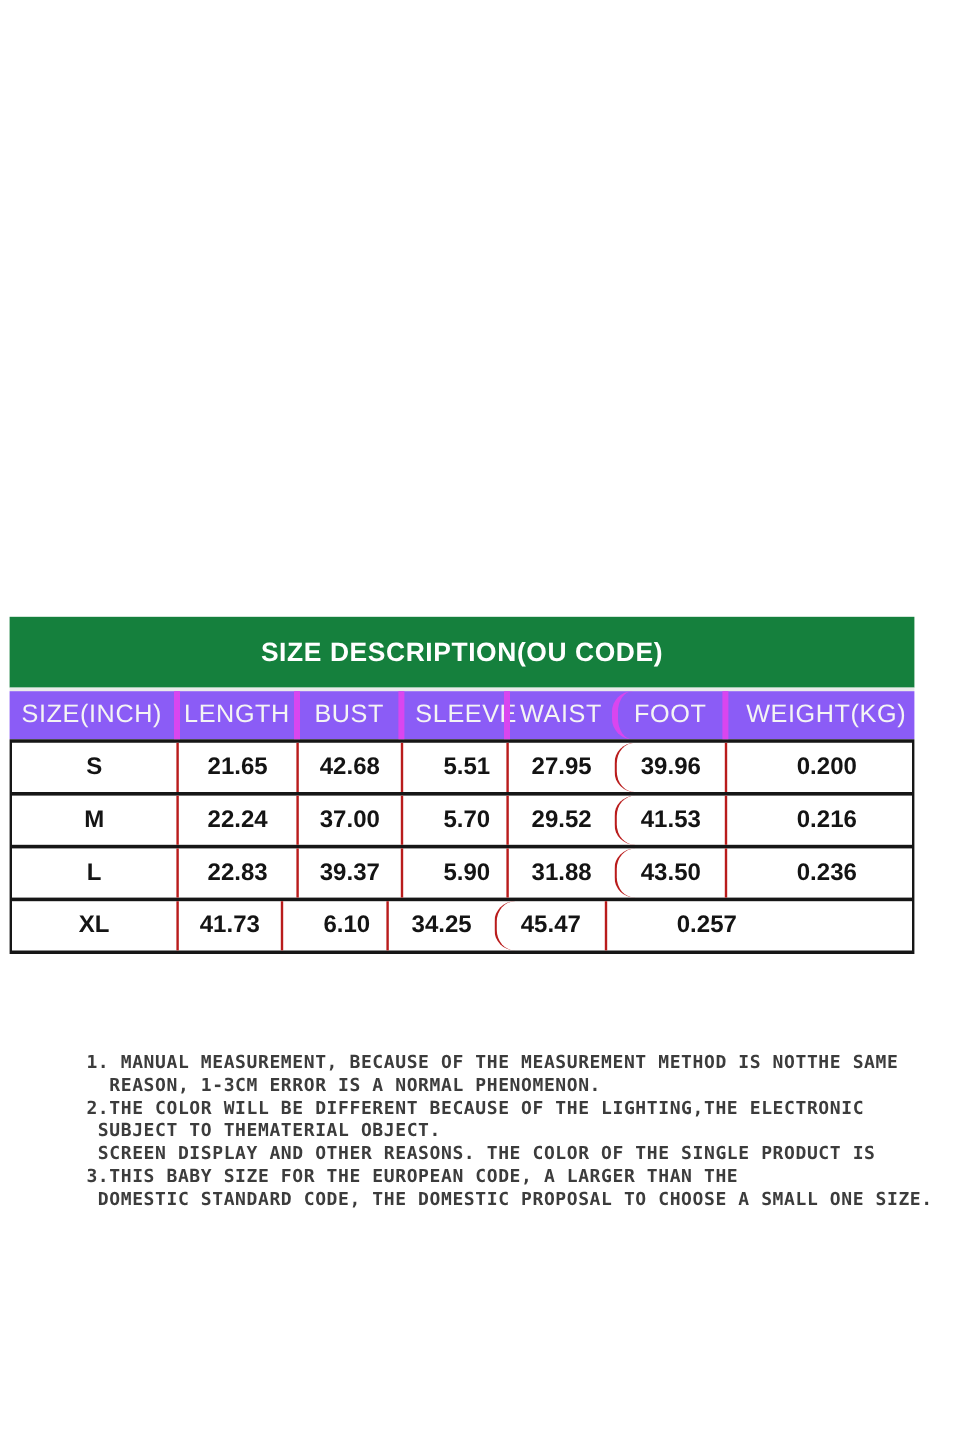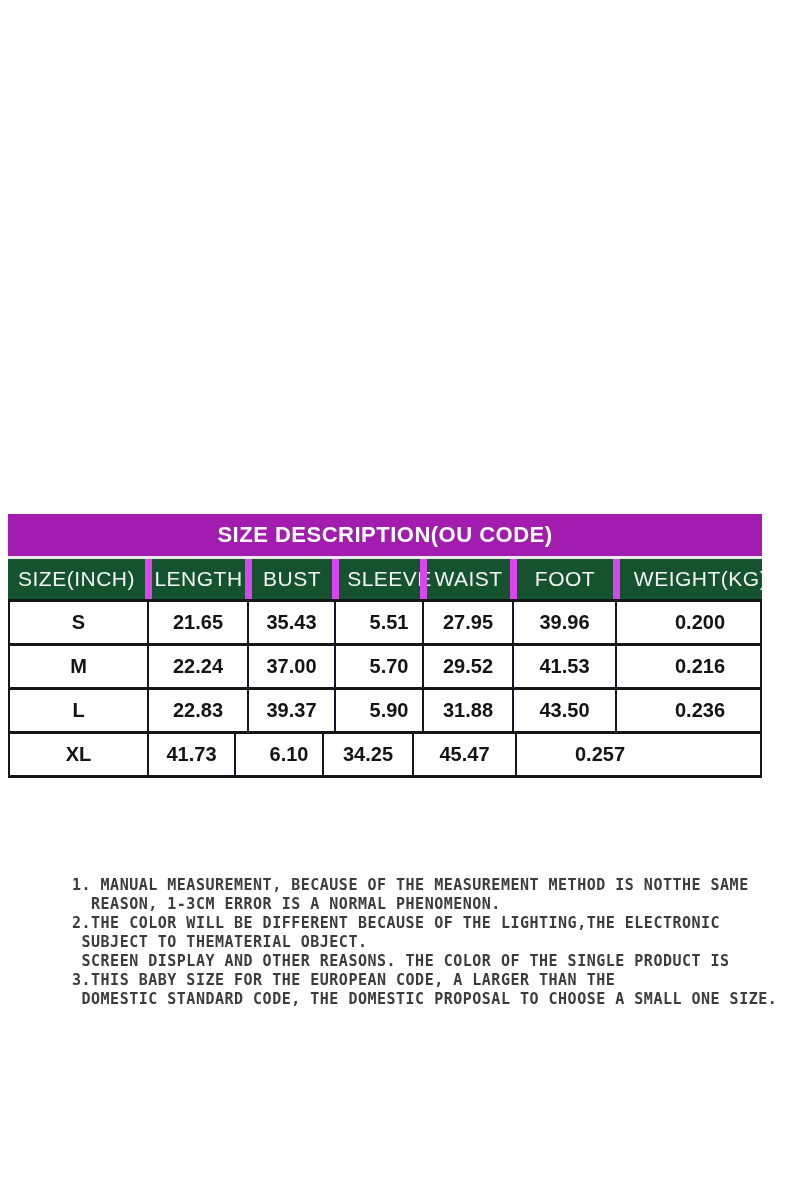--- a/index.html
+++ b/index.html
@@ -16,51 +16,51 @@
   }
 
   
   .size-table {
     position: absolute;
     left: 8px;
     top: 514px;
     width: 754px;
   }
   .title-bar {
-    height: 42px;
-    background: #a21caf;
+    height: 59px;
+    background: #15803d;
     color: #ffffff;
     font-size: 22px;
     font-weight: bold;
     letter-spacing: 0.5px;
     display: flex;
     align-items: center;
     justify-content: center;
   }
   .title-sep {
     height: 3px;
     background: #eaeaea;
   }
   .header-row {
     display: flex;
     height: 40px;
-    background: #14532d;
+    background: #8b5cf6;
   }
   .th {
     flex: 0 0 auto;
     box-sizing: border-box;
     display: flex;
     align-items: center;
     justify-content: center;
     color: #f4f4f4;
     font-size: 21px;
     font-weight: 400;
     letter-spacing: 0.5px;
   }
-  .th + .th { border-left: 7px solid #d946ef; }
+  .th + .th { border-left: 5px solid #d946ef; }
 
   .tbody {
     background: #ffffff;
     border: 2px solid #161616;
     border-top-width: 3px;
     border-bottom-width: 3px;
   }
   .tr {
     display: flex;
     height: 41px;
@@ -70,29 +70,29 @@
   .td {
     flex: 0 0 auto;
     box-sizing: border-box;
     display: flex;
     align-items: center;
     justify-content: center;
     font-size: 20px;
     font-weight: bold;
     color: #141414;
   }
-  .td + .td { border-left: 2px solid #0f172a; }
+  .td + .td { border-left: 2px solid #b91c1c; }
 
   
   .c0 { width: 137px; }
   .c1 { width: 100px; }
   .c2 { width: 87px; }
   .c3 { width: 88px; padding-left: 20px; }
   .c4 { width: 90px; }
-  .c5 { width: 103px; }
+  .c5 { width: 92px; border-radius: 17px; }
   .c6 { width: 168px; }
 
   
   .notes {
     position: absolute;
     left: 72px;
     top: 876px;
     font-family: "DejaVu Sans Mono", monospace;
     font-size: 15px;
     line-height: 19px;
@@ -121,21 +121,21 @@
     <div class="th c4">WAIST</div>
     <div class="th c5">FOOT</div>
     <div class="th c6">WEIGHT(KG)</div>
   </div>
 
   <div class="tbody">
 
     <div class="tr">
       <div class="td c0">S</div>
       <div class="td c1">21.65</div>
-      <div class="td c2">35.43</div>
+      <div class="td c2">42.68</div>
       <div class="td c3">5.51</div>
       <div class="td c4">27.95</div>
       <div class="td c5">39.96</div>
       <div class="td c6">0.200</div>
     </div>
 
     <div class="tr">
       <div class="td c0">M</div>
       <div class="td c1">22.24</div>
       <div class="td c2">37.00</div>

